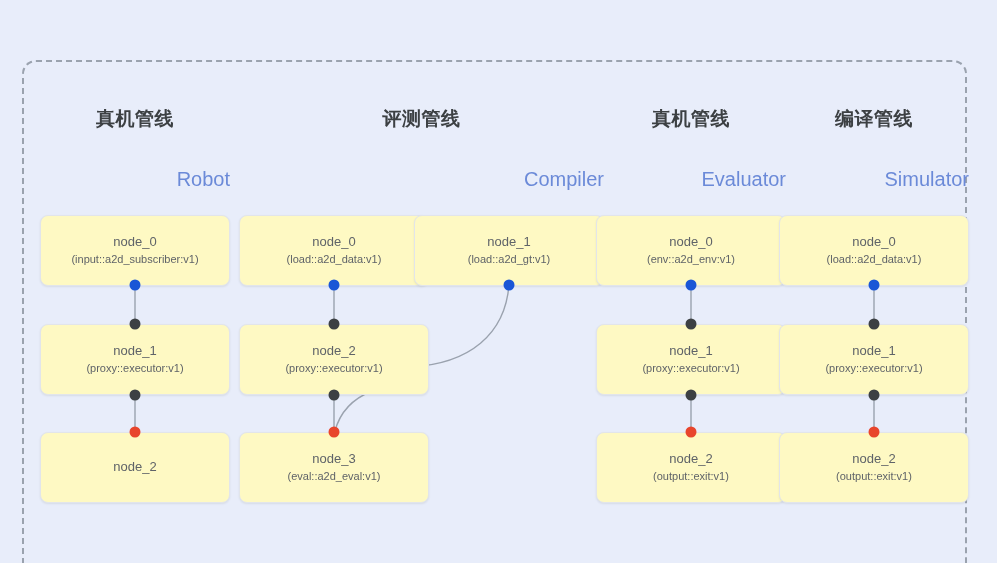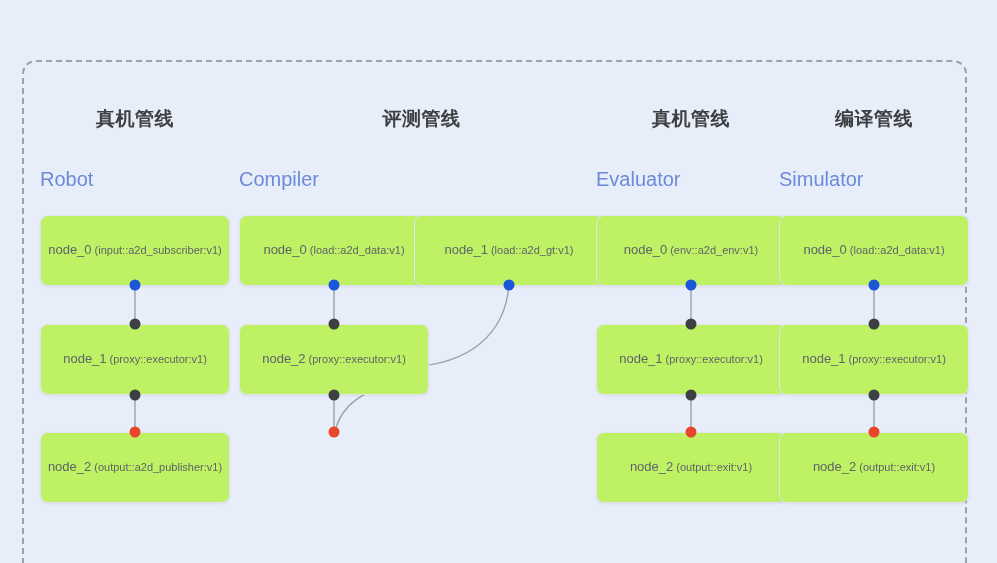--- a/index.html
+++ b/index.html
@@ -56,39 +56,39 @@
     font-weight: bold;
     color: #3c4043;
     letter-spacing: 0.5px;
     top: 62px;
     white-space: nowrap;
   }
 
   .col-title-en {
     position: absolute;
     width: 100%;
-    text-align: left;
+    text-align: right;
     font-size: 20px;
     font-weight: normal;
     color: #6b8ad8;
     top: 124px;
     white-space: nowrap;
   }
 
   .node {
     position: absolute;
     box-sizing: border-box;
     width: 190px;
     height: 71px;
-    background: #bef264;
+    background: #fef9c3;
     border: 1px solid #e2e5ea;
     border-radius: 8px;
     box-shadow: 0 1px 2px rgba(60,64,67,0.10);
     display: flex;
-    flex-direction: row;
+    flex-direction: column;
     align-items: center;
     justify-content: center;
     gap: 3px;
   }
 
   .node-name {
     font-size: 13px;
     color: #5f6368;
     line-height: 1.15;
     white-space: nowrap;
@@ -152,21 +152,20 @@
 
   <div class="node" style="left:40px; top:280px;">
     <div class="node-name">node_1</div>
     <div class="node-type">(proxy::executor:v1)</div>
   </div>
   <div class="dot dot-black" style="left:135px; top:280px;"></div>
   <div class="dot dot-black" style="left:135px; top:351px;"></div>
 
   <div class="node" style="left:40px; top:388px;">
     <div class="node-name">node_2</div>
-    <div class="node-type">(output::a2d_publisher:v1)</div>
   </div>
   <div class="dot dot-out" style="left:135px; top:388px;"></div>
 
   <div class="column" style="left:239px; width:365px;">
     <div class="col-title-cn">评测管线</div>
     <div class="col-title-en">Compiler</div>
   </div>
 
   <div class="node" style="left:239px; top:171px;">
     <div class="node-name">node_0</div>
@@ -180,20 +179,24 @@
   </div>
   <div class="dot dot-in" style="left:509px; top:241px;"></div>
 
   <div class="node" style="left:239px; top:280px;">
     <div class="node-name">node_2</div>
     <div class="node-type">(proxy::executor:v1)</div>
   </div>
   <div class="dot dot-black" style="left:334px; top:280px;"></div>
   <div class="dot dot-black" style="left:334px; top:351px;"></div>
 
+  <div class="node" style="left:239px; top:388px;">
+    <div class="node-name">node_3</div>
+    <div class="node-type">(eval::a2d_eval:v1)</div>
+  </div>
   <div class="dot dot-out" style="left:334px; top:388px;"></div>
 
   <div class="column" style="left:596px; width:190px;">
     <div class="col-title-cn">真机管线</div>
     <div class="col-title-en">Evaluator</div>
   </div>
 
   <div class="node" style="left:596px; top:171px;">
     <div class="node-name">node_0</div>
     <div class="node-type">(env::a2d_env:v1)</div>

